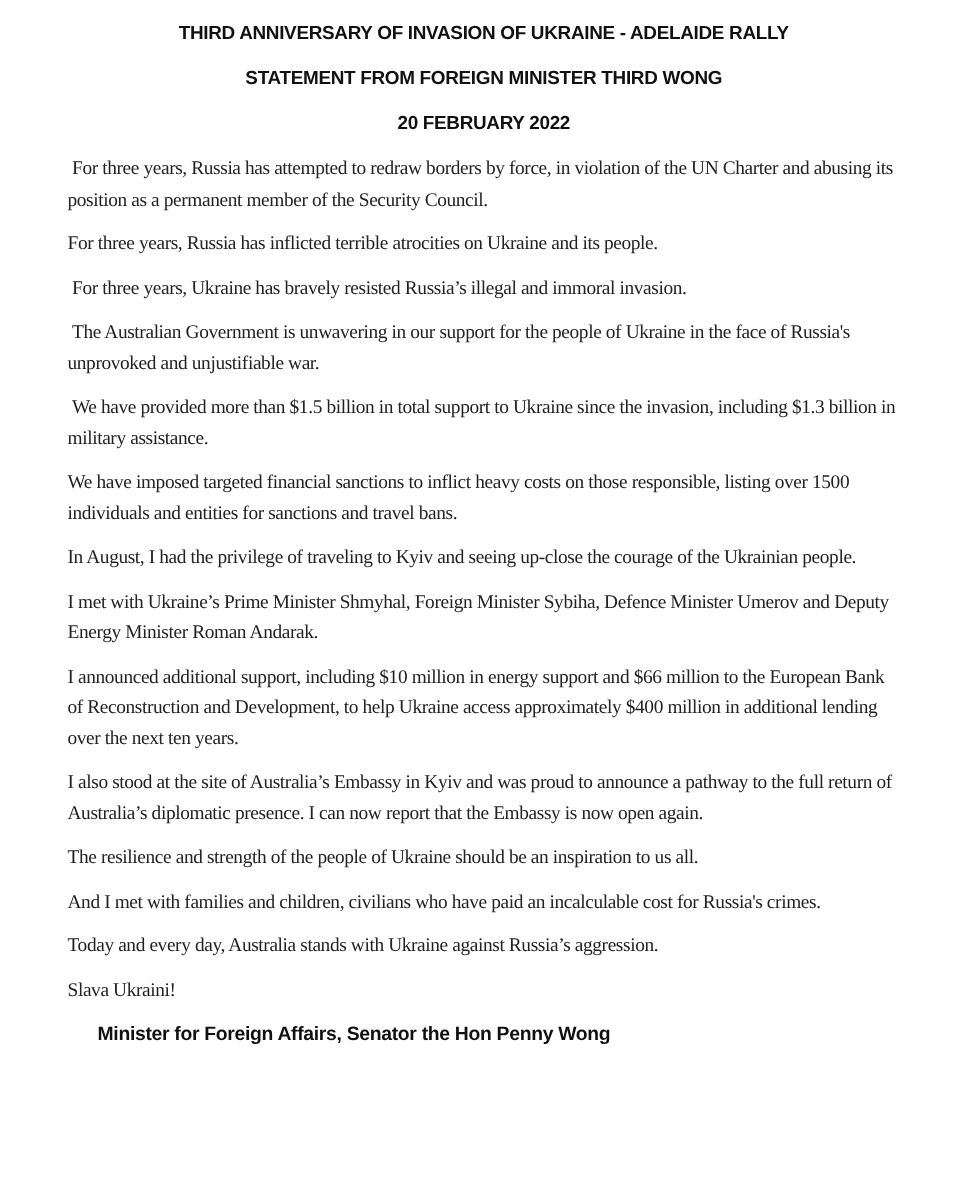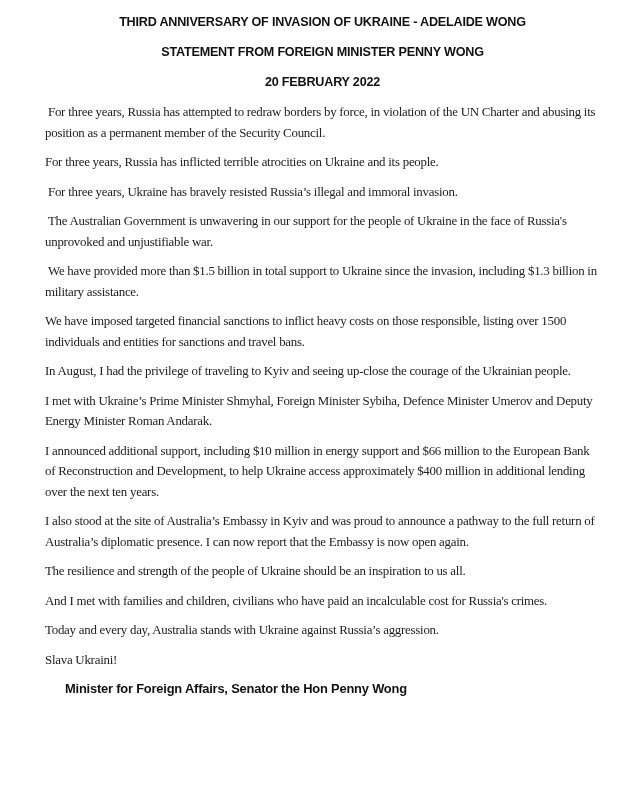--- a/index.html
+++ b/index.html
@@ -53,22 +53,22 @@
       letter-spacing: -0.2px;
       margin-top: 1px;
       color: #111;
       padding-left: 20px;
     }
   </style>
 </head>
 <body>
 
 <div class="page">
-  <p class="heading h1">THIRD ANNIVERSARY OF INVASION OF UKRAINE - ADELAIDE WONG</p>
-  <p class="heading h2">STATEMENT FROM FOREIGN MINISTER PENNY WONG</p>
+  <p class="heading h1">THIRD ANNIVERSARY OF INVASION OF UKRAINE - ADELAIDE RALLY</p>
+  <p class="heading h2">STATEMENT FROM FOREIGN MINISTER THIRD WONG</p>
   <p class="heading h3">20 FEBRUARY 2022</p>
 
   <div class="body">
     <p class="para indent">For three years, Russia has attempted to redraw borders by force, in violation of the UN Charter and abusing its position as a permanent member of the Security Council.</p>
     <p class="para">For three years, Russia has inflicted terrible atrocities on Ukraine and its people.</p>
     <p class="para indent">For three years, Ukraine has bravely resisted Russia’s illegal and immoral invasion.</p>
     <p class="para indent">The Australian Government is unwavering in our support for the people of Ukraine in the face of Russia's unprovoked and unjustifiable war.</p>
     <p class="para indent">We have provided more than $1.5 billion in total support to Ukraine since the invasion, including $1.3 billion in military assistance.</p>
     <p class="para">We have imposed targeted financial sanctions to inflict heavy costs on those responsible, listing over 1500 individuals and entities for sanctions and travel bans.</p>
     <p class="para">In August, I had the privilege of traveling to Kyiv and seeing up-close the courage of the Ukrainian people.</p>

